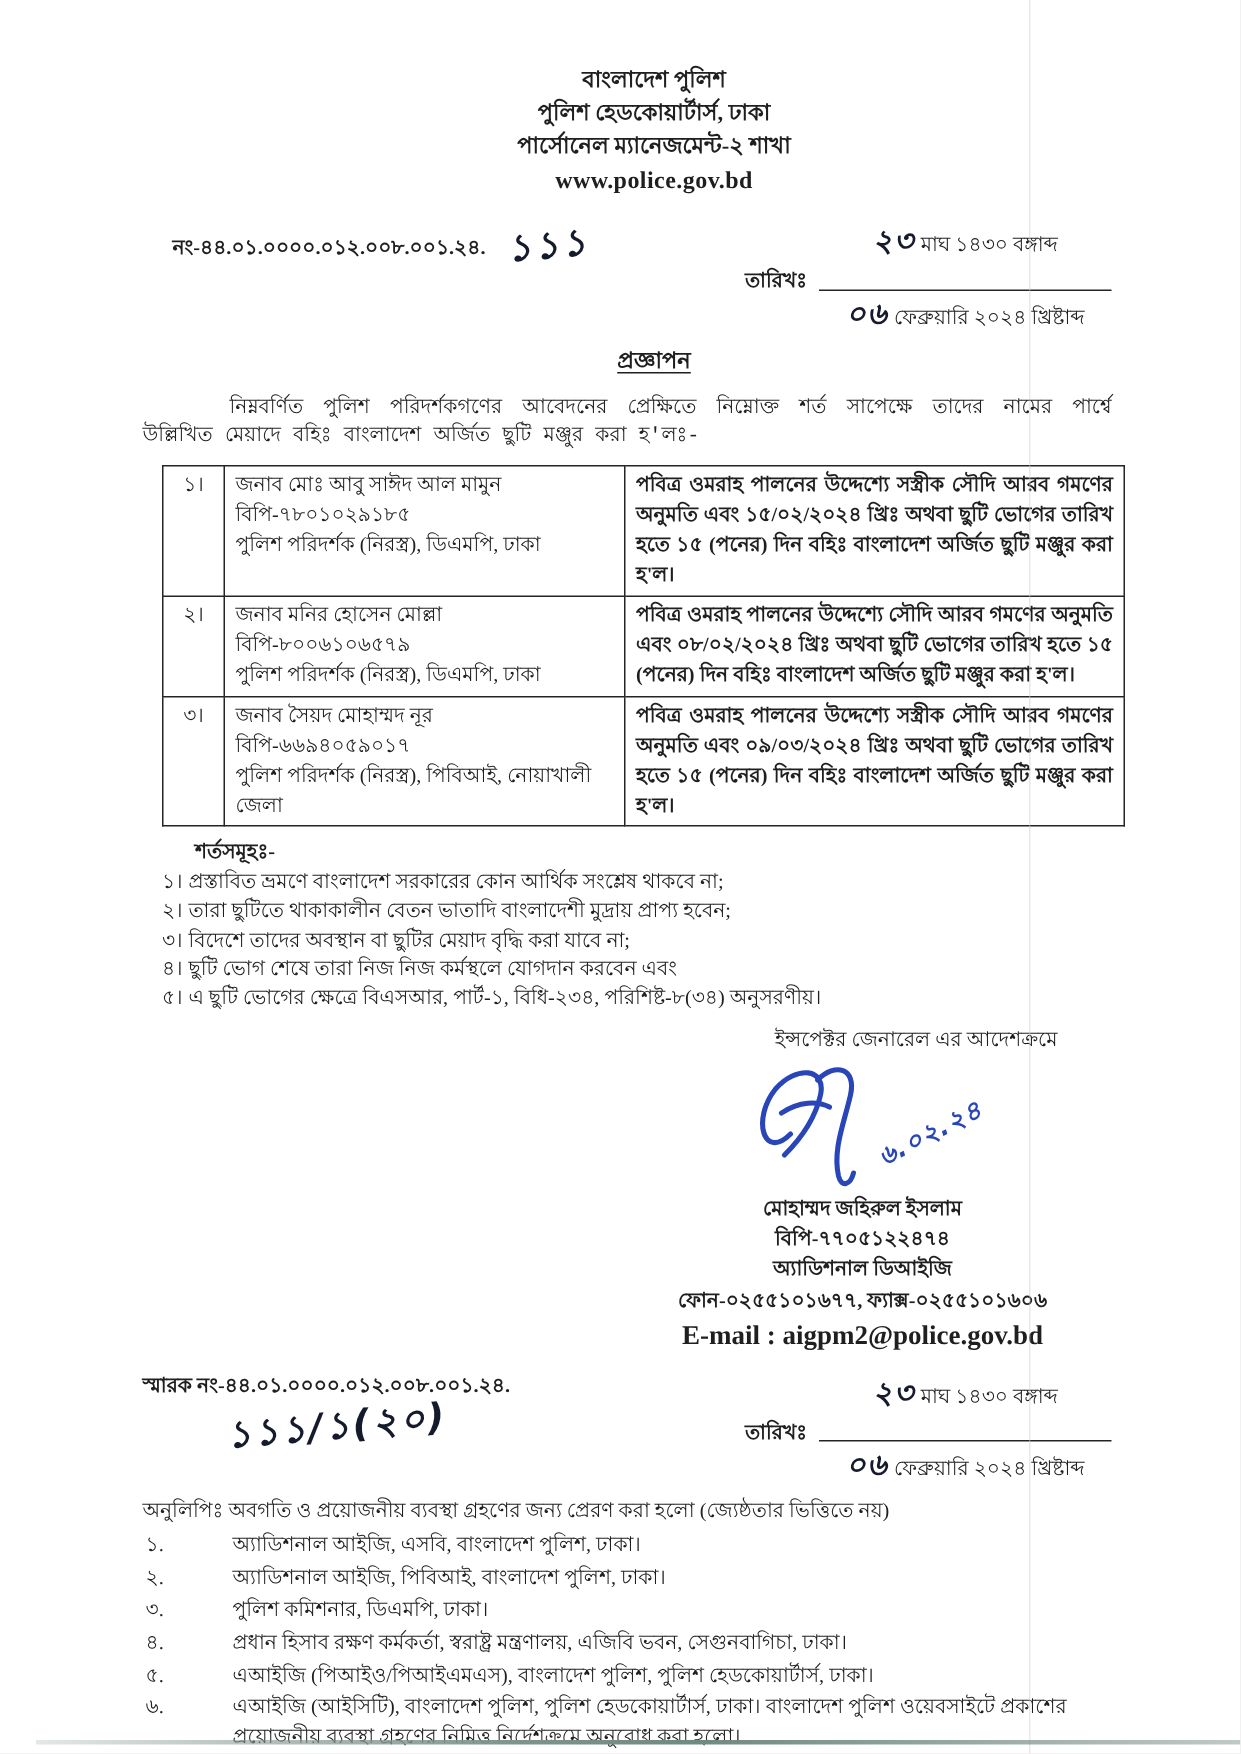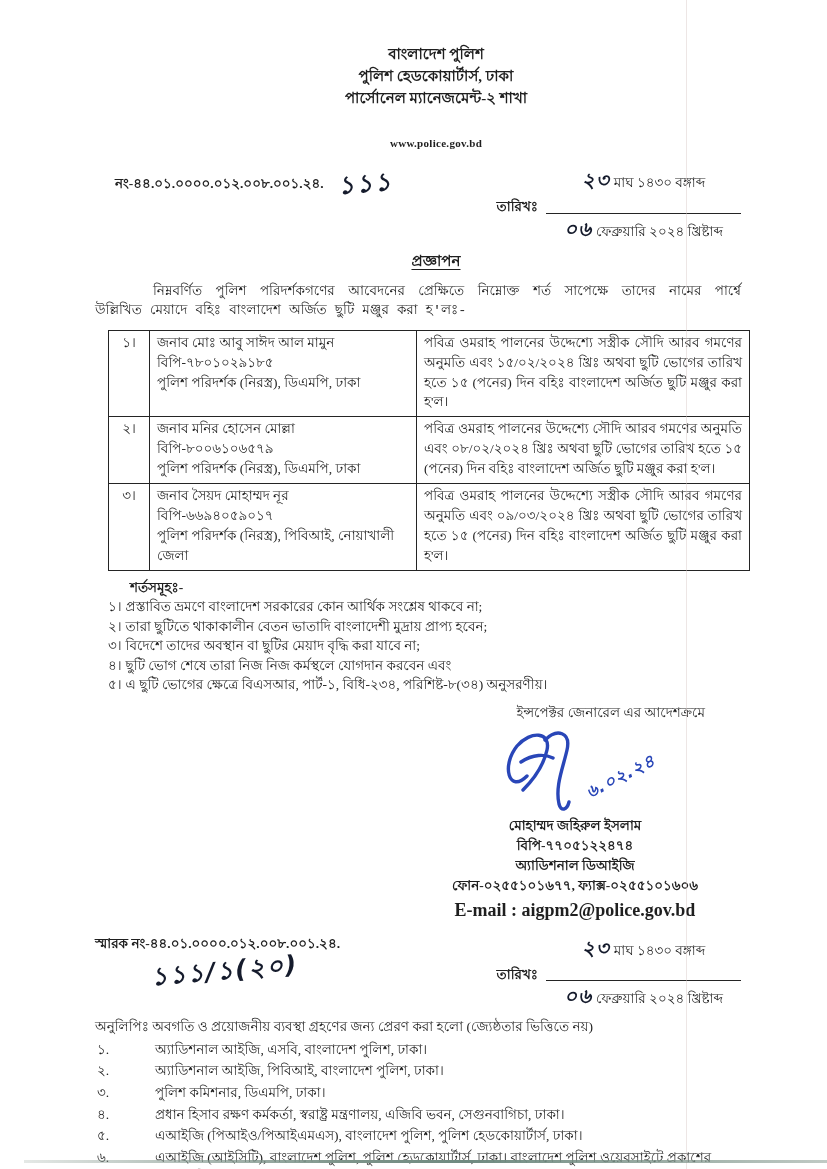--- a/index.html
+++ b/index.html
@@ -13,21 +13,21 @@
     font-size:13.5px;
     line-height:1.42;
     overflow:hidden;
     box-sizing:border-box;
   }
   .content{padding:44px 86px 0 95px;}
 
   
   .letterhead{text-align:center;font-weight:bold;line-height:1.45;transform:translateX(18px);}
   .letterhead .lh-line{font-size:15px;}
-  .letterhead .lh-site{font-size:11px;letter-spacing:.3px;margin-top:27px;}
+  .letterhead .lh-site{font-size:16px;letter-spacing:.3px;}
 
   
   .ref-row{display:flex;justify-content:space-between;align-items:flex-start;margin-top:14px;}
   .ref-left{display:flex;align-items:center;padding-left:20px;white-space:nowrap;}
   .ref-left.noindent{padding-left:0;flex-direction:column;}
   .ref-label{font-size:13.5px;font-weight:bold;}
   .hw{
     font-family:"DejaVu Sans",sans-serif;
     font-style:italic;font-weight:bold;
     color:#151b2c;
@@ -44,21 +44,21 @@
   .gazette-title{text-align:center;font-weight:bold;font-size:15px;margin-top:8px;transform:translateX(18px);}
   .gazette-title span{text-decoration:underline;text-underline-offset:3px;}
   .intro{margin-top:10px;text-align:justify;font-family:Liberation Mono, monospace;}
   .intro .indent{display:inline-block;width:58px;}
 
   
   table.leave{border-collapse:collapse;margin-top:9px;margin-left:13px;width:633px;table-layout:fixed;}
   table.leave td{border:1.6px solid #242424;vertical-align:top;padding:2px 7px 4px 7px;line-height:1.48;}
   td.c-serial{width:26px;text-align:center;padding-left:2px;padding-right:2px;}
   td.c-person{width:252px;}
-  td.c-order{width:318px;text-align:justify;}
+  td.c-order{width:318px;text-align:justify;font-weight:bold;}
 
   
   .cond-head{font-weight:bold;margin-top:7px;margin-left:35px;}
   .cond-item{margin-left:13px;line-height:1.44;}
   .cond-item .cnum{margin-right:4px;}
 
   
   .order-by{text-align:right;padding-right:36px;margin-top:8px;font-weight:normal;}
   .sig-col{width:320px;margin:2px 6px 0 auto;text-align:center;position:relative;}
   .sig-art{position:relative;height:92px;}

